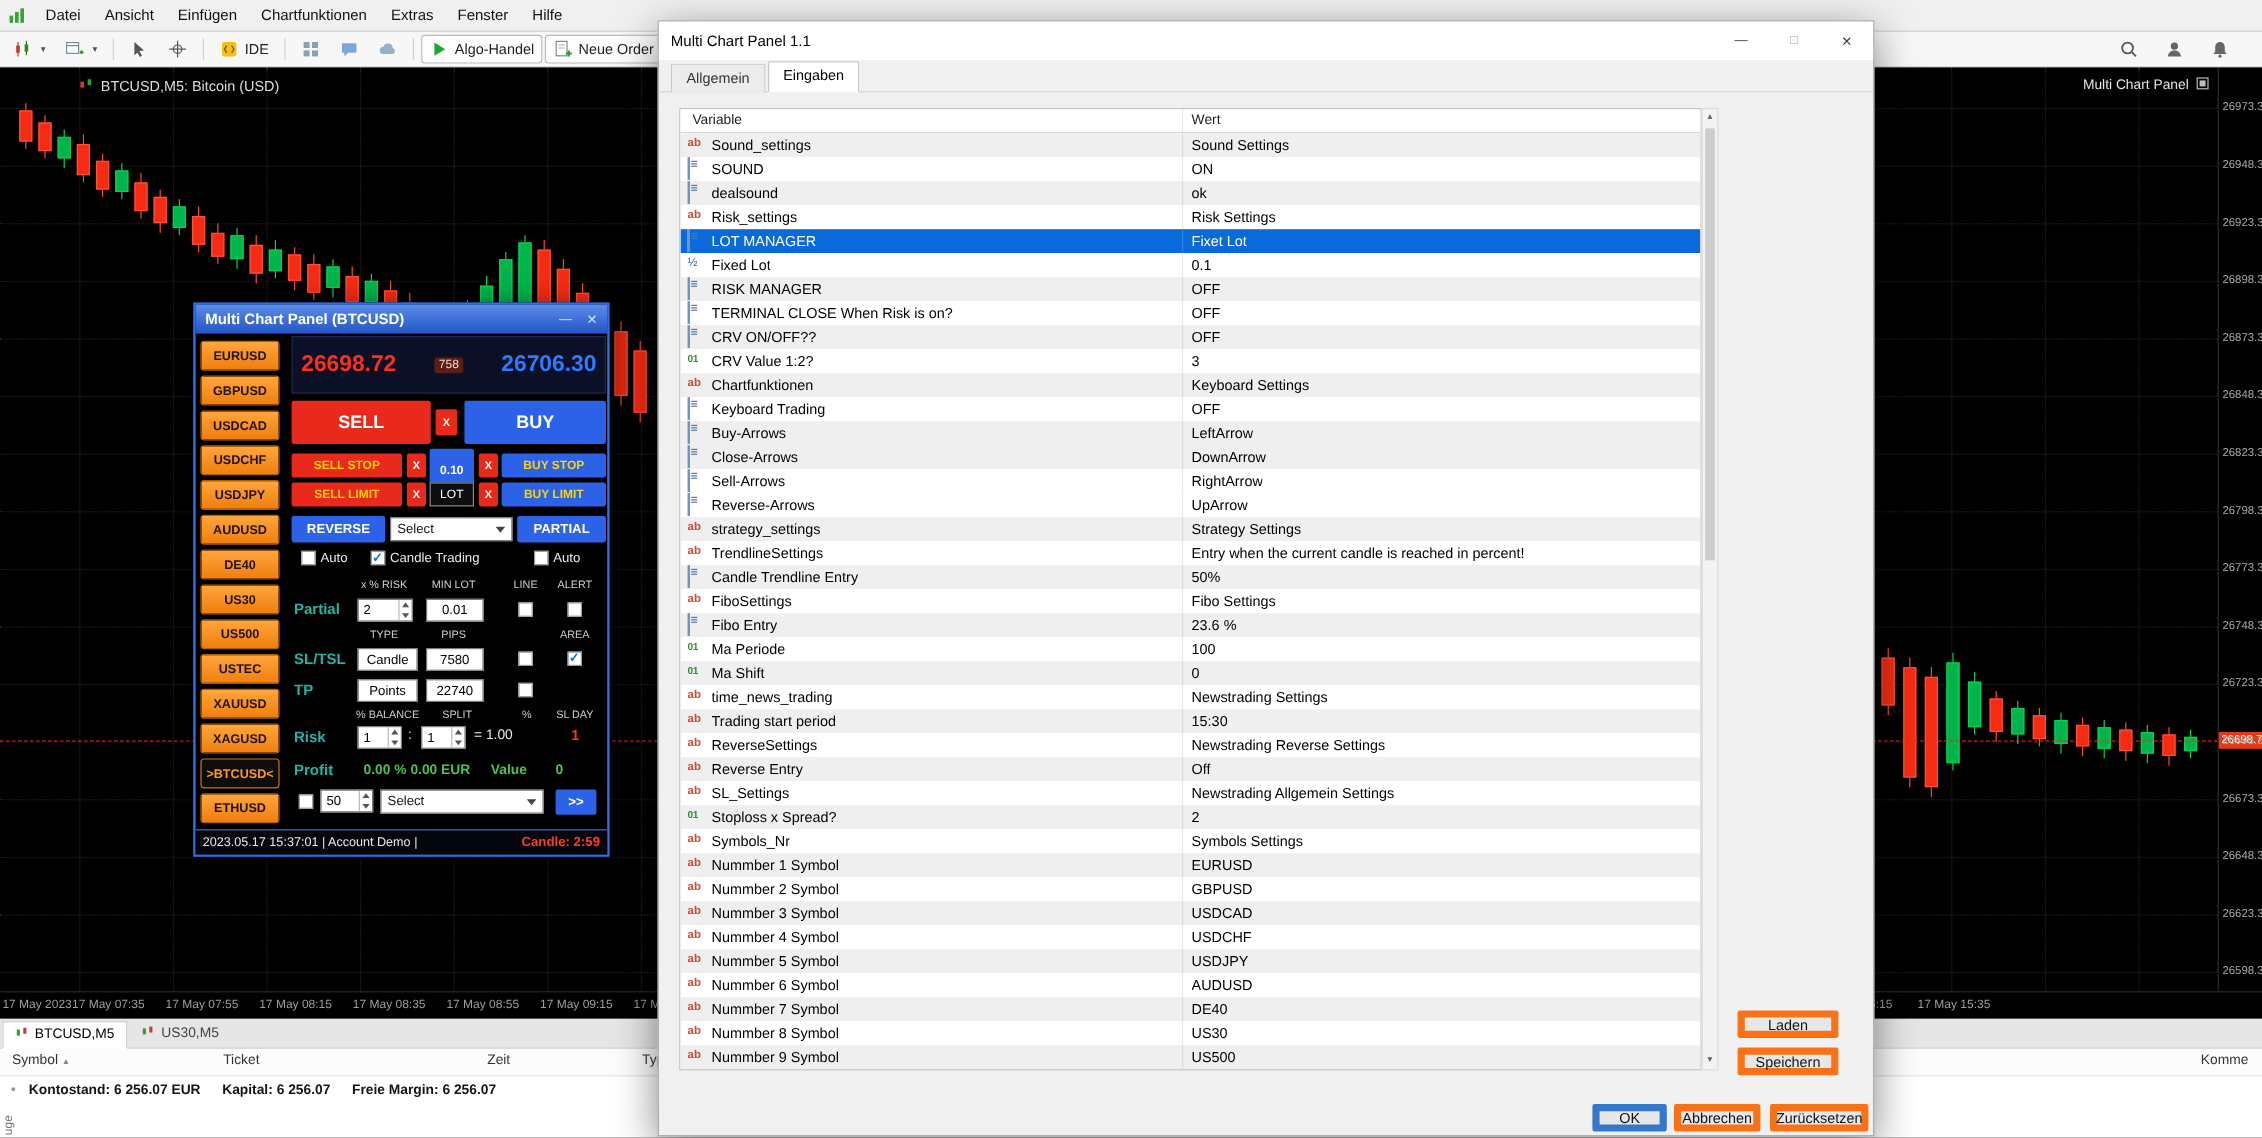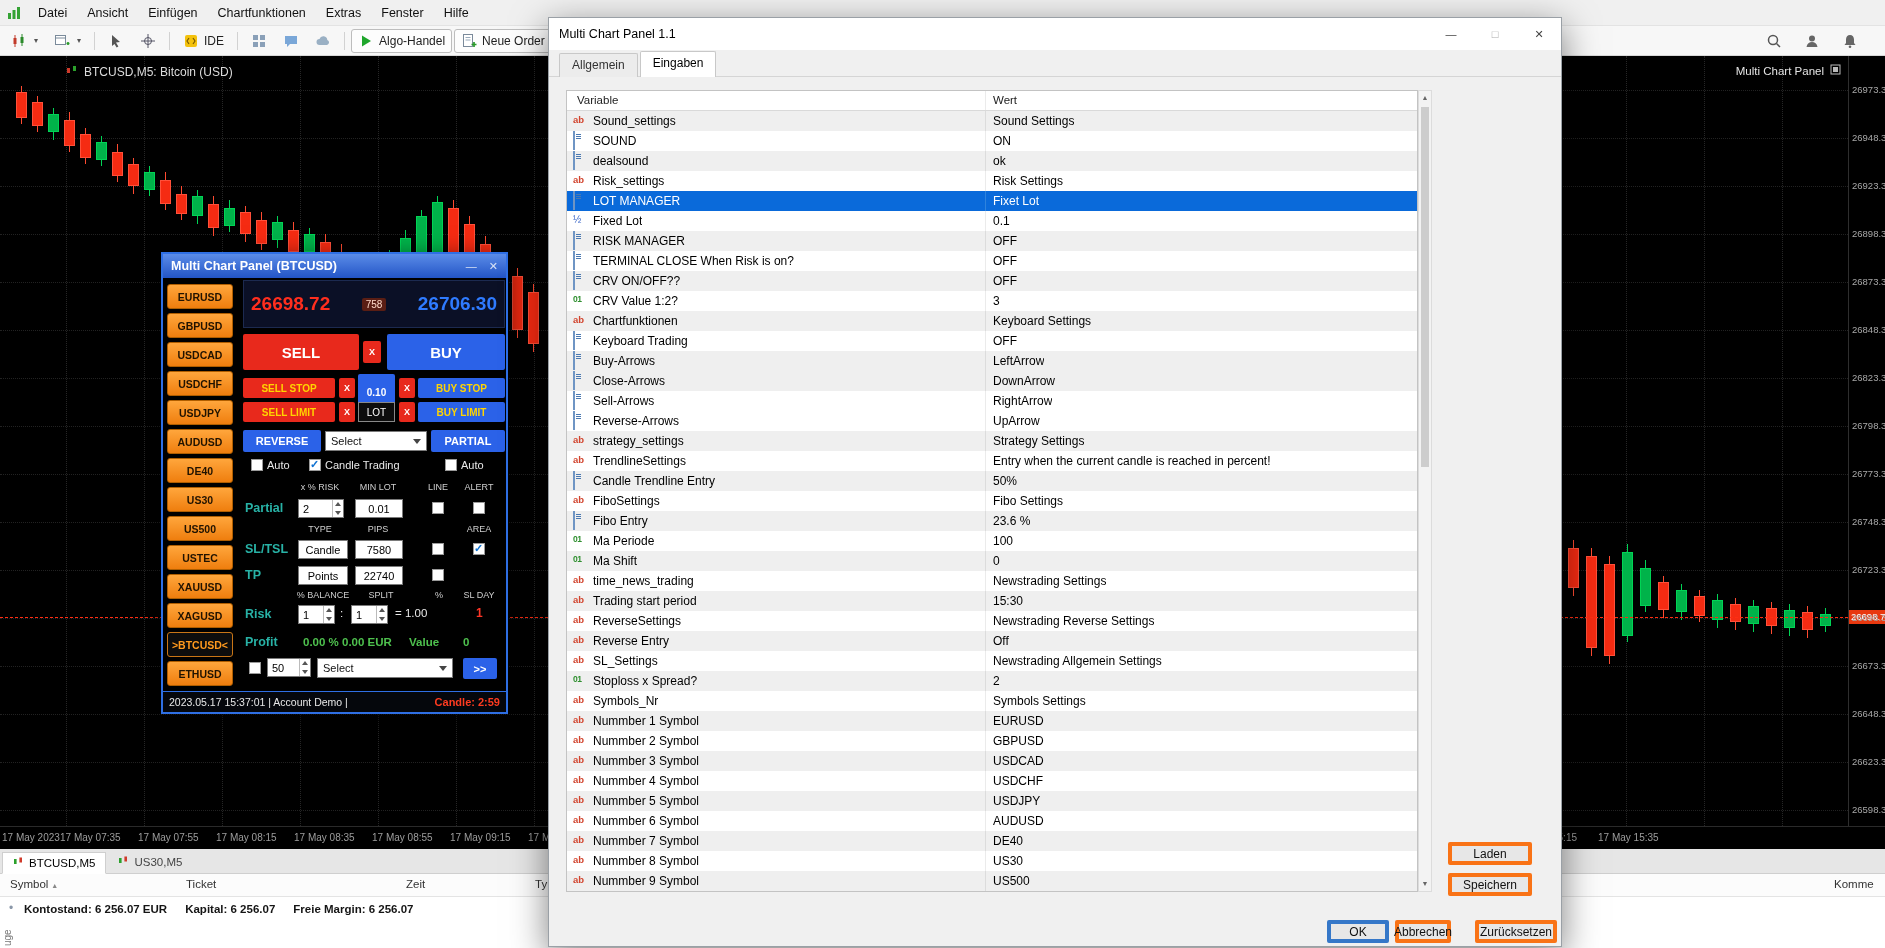--- a/index.html
+++ b/index.html
@@ -155,21 +155,21 @@
   .rvalue { position:absolute; left:426px; top:0; line-height:20px; font-size:12px; color:#000;
             white-space:nowrap; max-width:420px; overflow:hidden; }
   .selected .rname, .selected .rvalue { color:#fff; }
   .dlg-scroll { position:absolute; left:869px; top:72px; width:14px; height:802px; background:#f3f3f3;
                 border:1px solid #dcdcdc; }
   .sc-up, .sc-dn { position:absolute; left:0; right:0; height:14px; text-align:center; font-size:7px;
                    color:#666; line-height:14px; }
   .sc-up { top:0; } .sc-dn { bottom:0; }
   .sc-up::after { content:"▲"; } .sc-dn::after { content:"▼"; }
   .sc-thumb { position:absolute; left:2px; right:2px; top:16px; height:360px; background:#cdcdcd; }
-  .win-btn { position:absolute; height:23px; background:#e7e7e7; border:4px solid #f97316; border-radius:2px;
+  .win-btn { position:absolute; height:23px; background:#e7e7e7; border:6px solid #f97316; border-radius:2px;
              font-size:12px; color:#111; display:flex; align-items:center; justify-content:center;
              font-family:"Liberation Sans", sans-serif; }
   .win-btn.primary { border-color:#3577c8; }
 </style>
 </head>
 <body>
 
 <div class="menubar">
   <span class="app-logo">
     <svg class="ticon" viewBox="0 0 16 16">
@@ -972,15 +972,15 @@
       </div>
   </div>
   <div class="dlg-scroll">
     <span class="sc-up"></span>
     <span class="sc-thumb"></span>
     <span class="sc-dn"></span>
   </div>
   <button class="win-btn" style="left:899px;top:824px;width:84px">Laden</button>
   <button class="win-btn" style="left:899px;top:855px;width:84px">Speichern</button>
   <button class="win-btn primary" style="left:778px;top:902px;width:62px">OK</button>
-  <button class="win-btn" style="left:846px;top:902px;width:56px">Abbrechen</button>
+  <button class="win-btn" style="left:846px;top:902px;width:72px">Abbrechen</button>
   <button class="win-btn" style="left:926px;top:902px;width:82px">Zurücksetzen</button>
 </div>
 
 </body></html>

